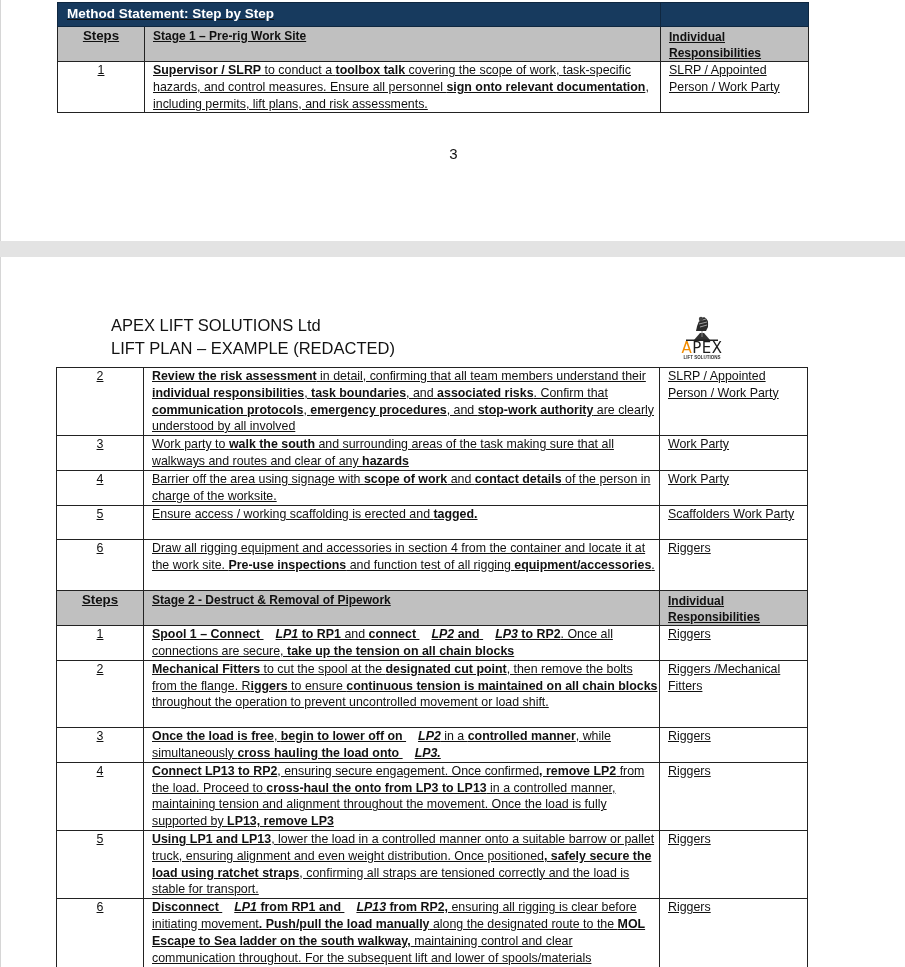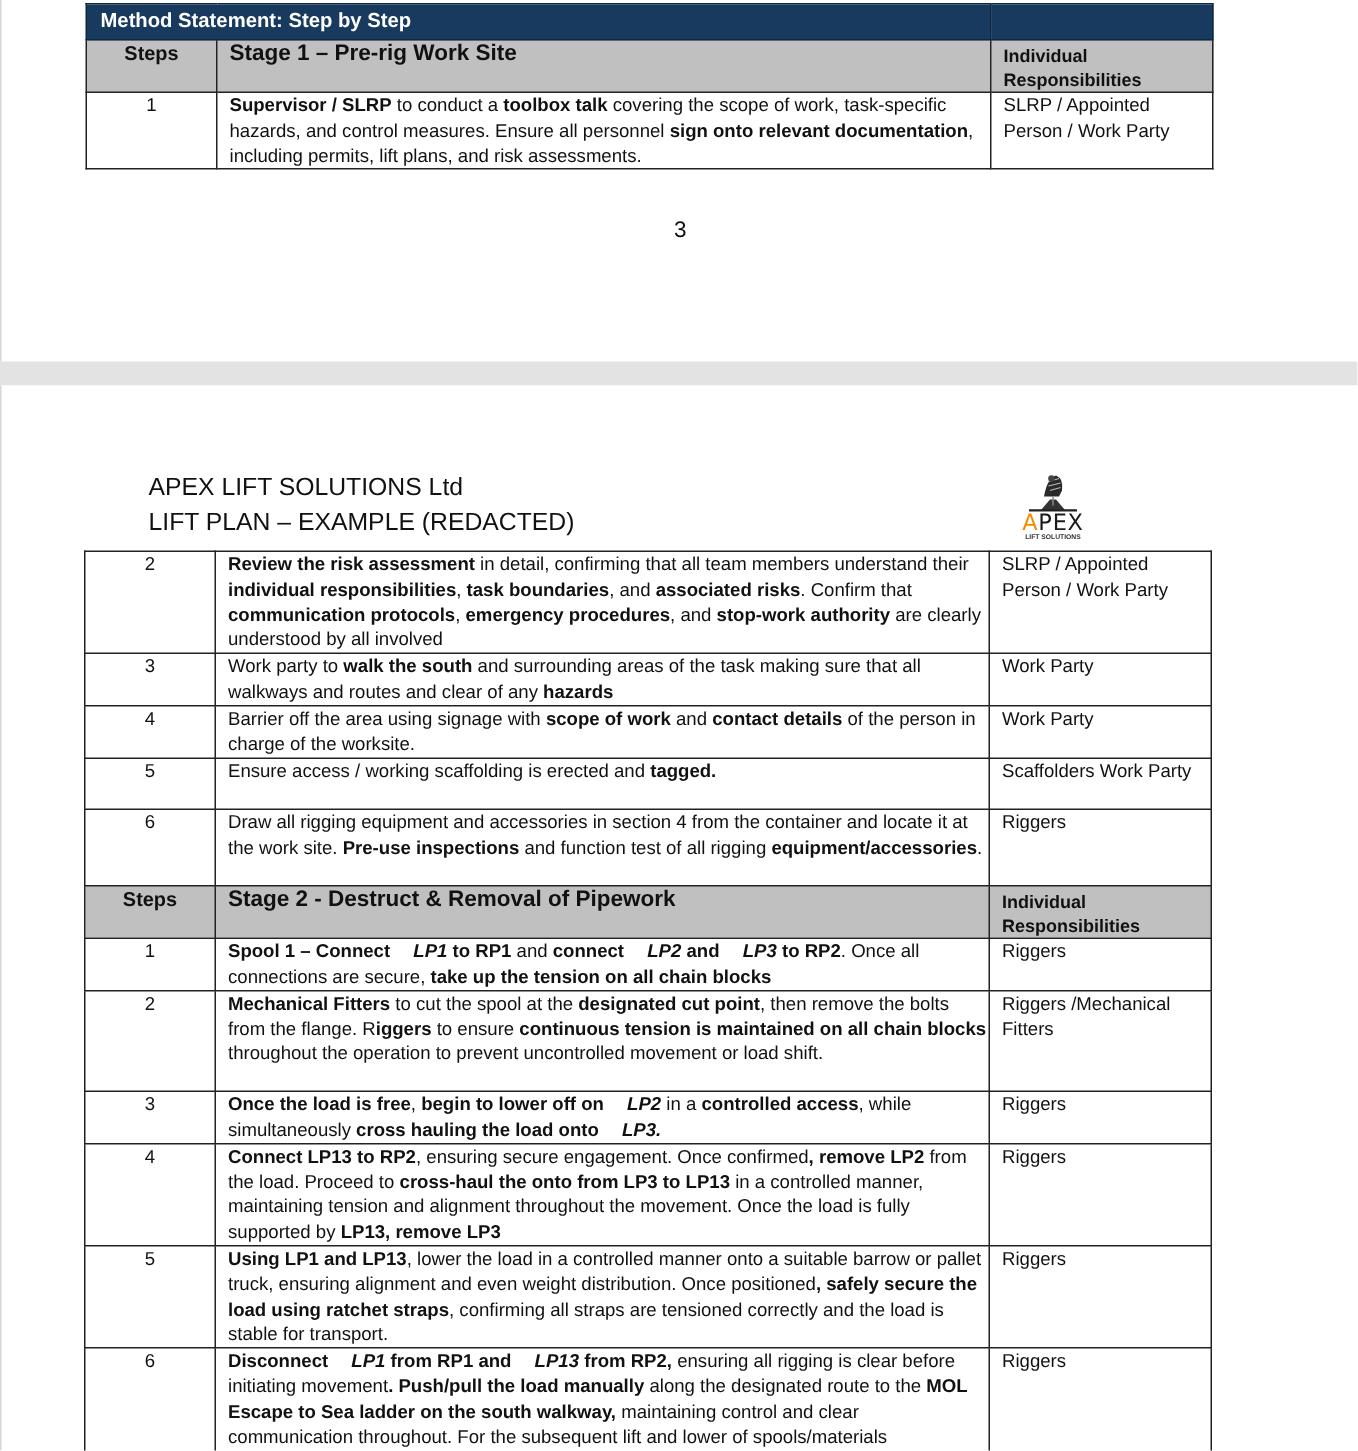--- a/index.html
+++ b/index.html
@@ -12,42 +12,42 @@
   .page {
     position:absolute; left:0; width:905px; background:#fff;
     border-left:1px solid #d6d6d6; box-sizing:border-box;
   }
   .page-a { top:0; height:241px; }
   .page-gap { position:absolute; left:0; top:241px; width:905px; height:16px; background:#e3e3e3; }
   .page-b { top:257px; height:710px; }
 
   table.ms {
     position:absolute; left:56px; border-collapse:collapse; table-layout:fixed;
-    font-size:12.4px; line-height:16.8px;
+    font-size:12.4px; line-height:16.8px;text-decoration:underline;
   }
   table.ms td { border:1px solid #222; vertical-align:top; padding:0 0 0 8px; box-sizing:border-box; }
   table.ms col.c1 { width:87px; }
   table.ms col.c2 { width:516px; }
   table.ms col.c3 { width:148px; }
   td.num { text-align:center; padding:0 !important;margin-left:42px; }
   tr.title td {
     background:#173a5e; color:#fff; font-weight:bold; font-size:13.5px;
     height:24px; line-height:22px; padding-left:9px; border-color:#0f2740;
   }
   tr.hdr td { background:#c0c0c0; font-weight:bold; }
   tr.hdr td.num { font-size:13.3px; padding-top:1px !important; }
-  tr.hdr td.stage { font-size:15px; padding-top:1px; }
+  tr.hdr td.stage { font-size:12px; padding-top:1px; }
   tr.hdr td.resp { font-size:12px; line-height:16px; padding-top:2px; }
   td.desc { padding-top:1px; }
   td.resp { padding-top:1px; }
   b { font-weight:bold; }
   i { font-style:italic;padding-left:12px; }
 
   .pagenum { position:absolute; top:145px; left:0; width:905px; text-align:center; font-size:15px; }
-  .company { position:absolute; left:99px; top:314px; font-size:16.5px; line-height:23px; color:#111; }
+  .company { position:absolute; left:111px; top:314px; font-size:16.5px; line-height:23px; color:#111; }
   .logo { position:absolute; left:672px; top:313px; width:60px; height:52px; }
   .logo-text { position:absolute; left:0; top:28px; width:60px; text-align:center; font-weight:normal; font-size:15px; line-height:14px; color:#1a1a1a; letter-spacing:0.5px; font-family:"DejaVu Sans", sans-serif; }
   .logo-sub { position:absolute; left:0; top:42px; width:60px; text-align:center; font-size:4.5px; line-height:5px; color:#333; font-weight:bold; }
   .logo-a { color:#f28c00; }
 </style>
 </head>
 <body>
 
 <div class="page page-a">
   <table class="ms" style="top:2px;">
@@ -146,21 +146,21 @@
         <td class="desc"><b>Spool 1 – Connect </b><b><i>LP1</i></b><b> to RP1</b> and <b>connect </b><b><i>LP2</i></b><b> and </b><b><i>LP3</i></b><b> to RP2</b>. Once all connections are secure, <b>take up the tension on all chain blocks</b></td>
         <td class="resp">Riggers</td>
       </tr>
       <tr style="height: 67px;">
         <td class="num">2</td>
         <td class="desc"><b>Mechanical Fitters</b> to cut the spool at the <b>designated cut point</b>, then remove the bolts from the flange. R<b>iggers</b> to ensure <b>continuous tension is maintained on all chain blocks</b> throughout the operation to prevent uncontrolled movement or load shift.</td>
         <td class="resp"> Riggers /Mechanical Fitters</td>
       </tr>
       <tr style="height: 35px;">
         <td class="num">3</td>
-        <td class="desc"><b>Once the load is free</b>, <b>begin to lower off on </b><b><i>LP2</i></b> in a <b>controlled access</b>, while simultaneously <b>cross hauling the load onto </b><b><i>LP3.</i></b></td>
+        <td class="desc"><b>Once the load is free</b>, <b>begin to lower off on </b><b><i>LP2</i></b> in a <b>controlled manner</b>, while simultaneously <b>cross hauling the load onto </b><b><i>LP3.</i></b></td>
         <td class="resp">Riggers</td>
       </tr>
       <tr style="height: 68px;">
         <td class="num">4</td>
         <td class="desc"><b>Connect LP13 to RP2</b>, ensuring secure engagement. Once confirmed<b>, remove LP2</b> from the load. Proceed to <b>cross-haul the onto from LP3 to LP13</b> in a controlled manner, maintaining tension and alignment throughout the movement. Once the load is fully supported by <b>LP13, remove LP3</b></td>
         <td class="resp">Riggers</td>
       </tr>
       <tr style="height: 67px;">
         <td class="num">5</td>
         <td class="desc"><b>Using LP1 and LP13</b>, lower the load in a controlled manner onto a suitable barrow or pallet truck, ensuring alignment and even weight distribution. Once positioned<b>, safely secure the load using ratchet straps</b>, confirming all straps are tensioned correctly and the load is stable for transport.</td>

